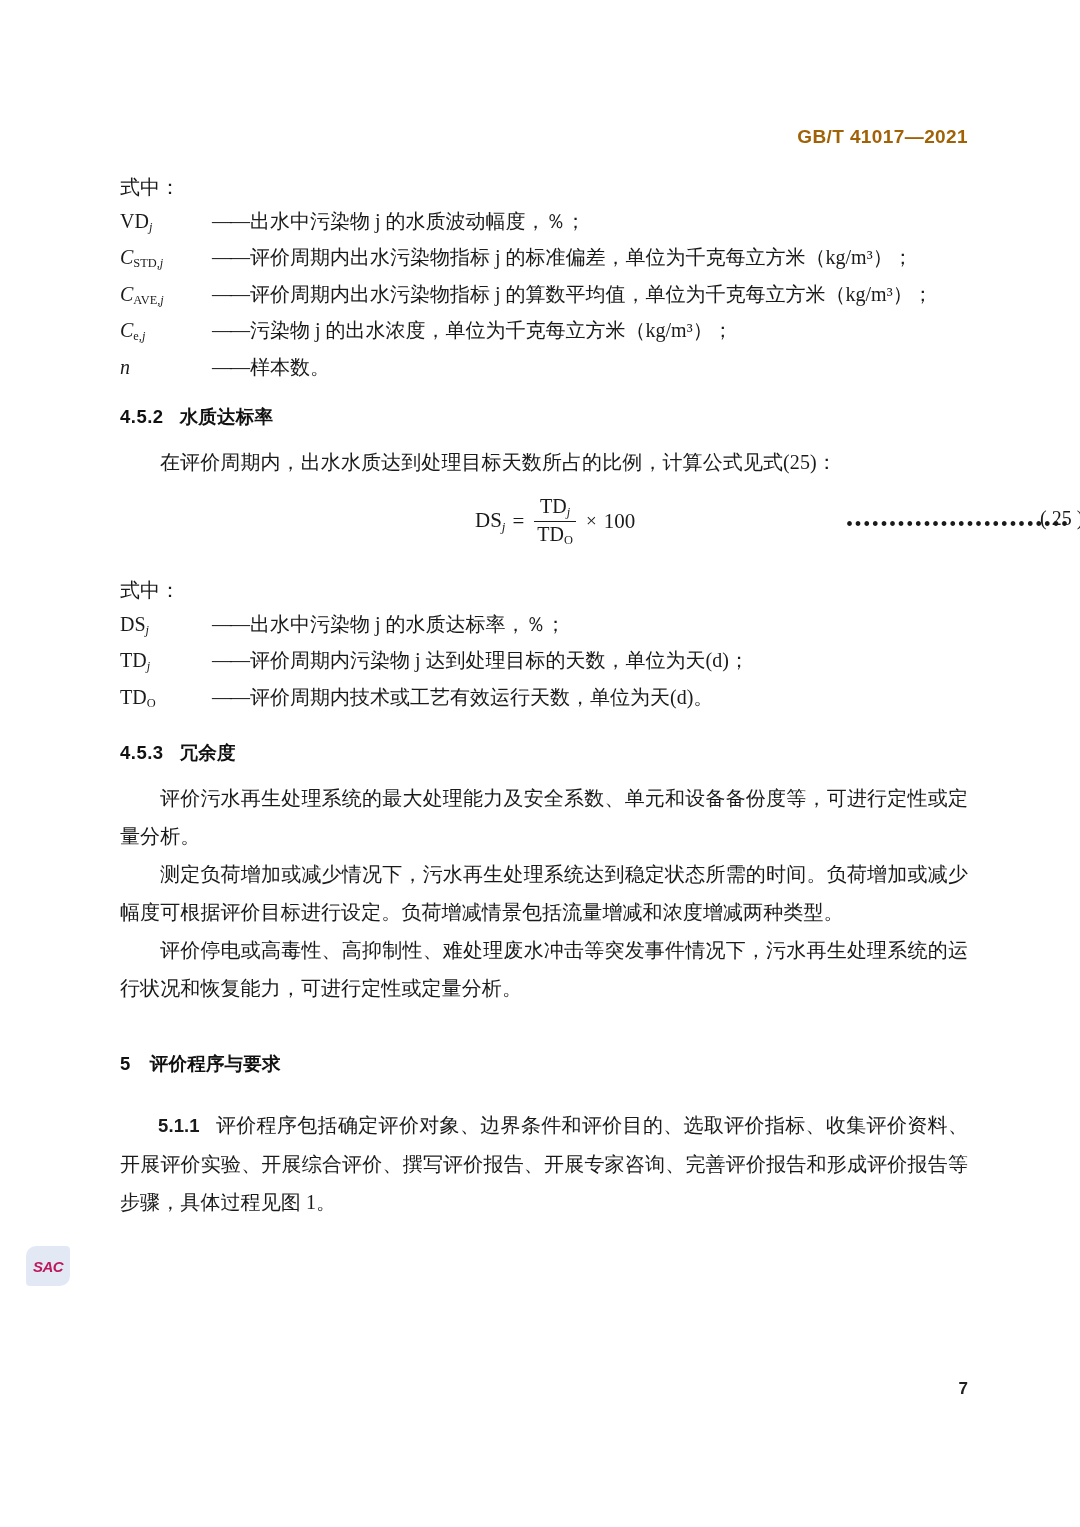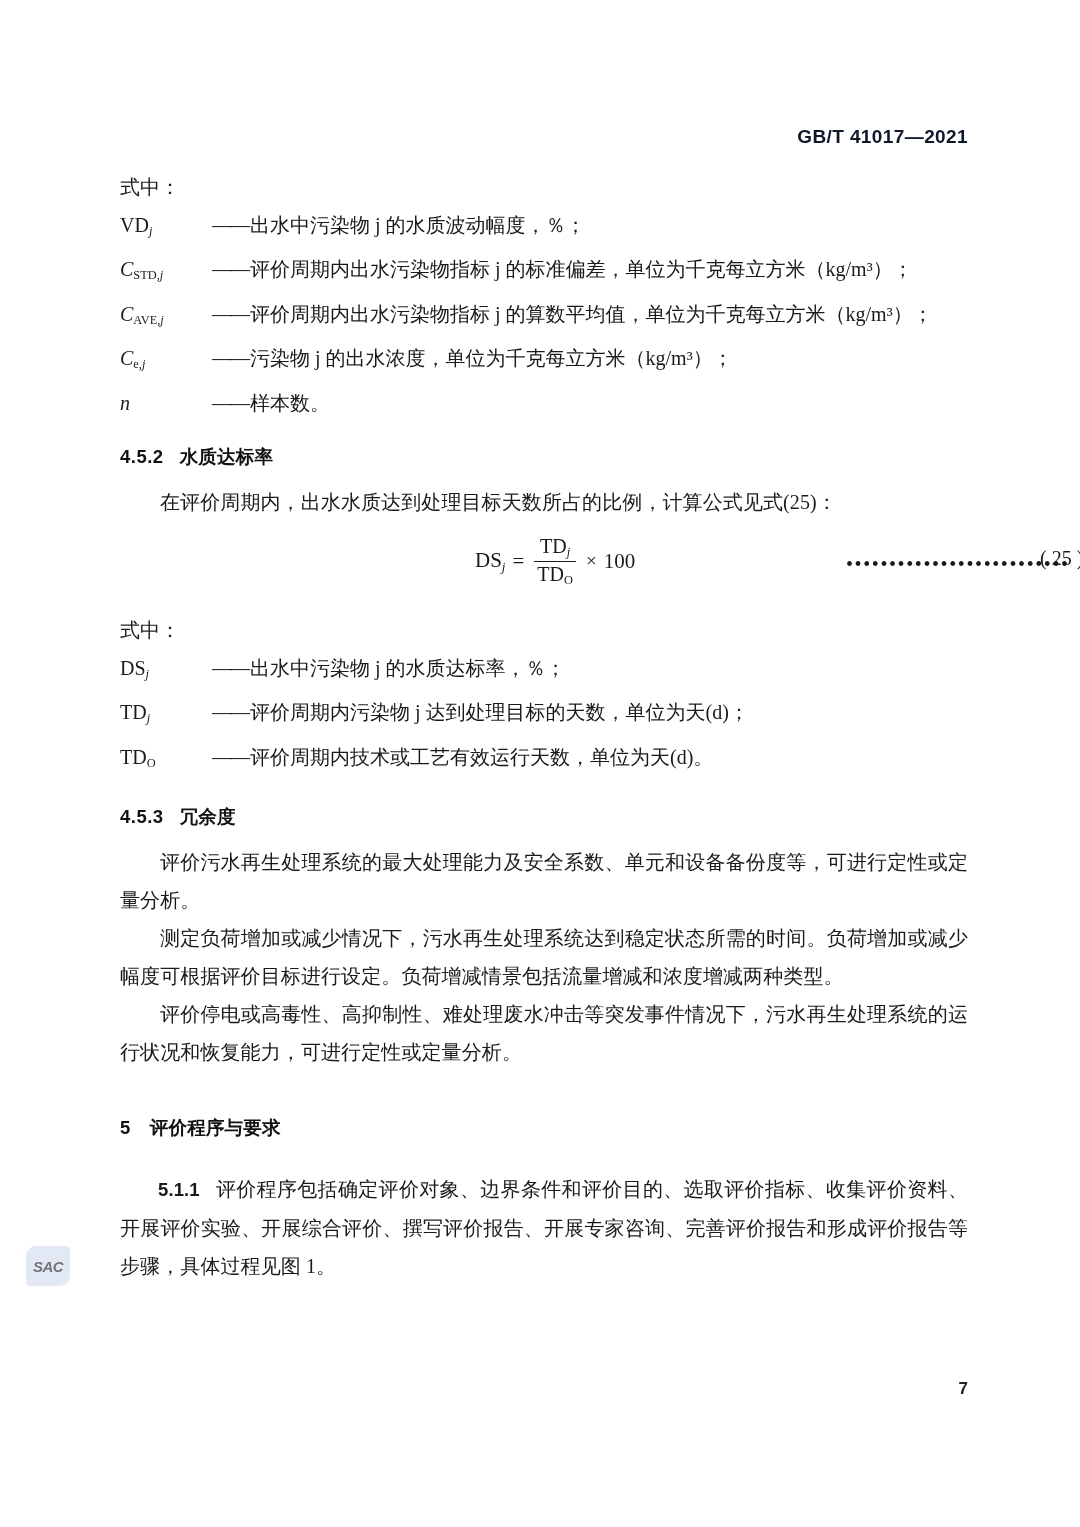--- a/index.html
+++ b/index.html
@@ -18,21 +18,21 @@
   }
   
   .page-header {
     position: absolute;
     top: 126px;
     right: 112px;
     font-family: "Liberation Sans", "DejaVu Sans", sans-serif;
     font-weight: bold;
     font-size: 19px;
     letter-spacing: 0.4px;
-    color: #0f172a;
+    color: #a16207;
     white-space: nowrap;
   }
   
   .content {
     position: absolute;
     left: 120px;
     top: 168px;
     width: 848px;
   }
   
@@ -70,21 +70,21 @@
   
   .where {
     margin: 0;
     font-size: 20px;
     line-height: 38px;
   }
   .where .lead { display: block; }
   .defrow {
     display: flex;
     align-items: baseline;
-    line-height: 38px;
+    line-height: 30px;
   }
   .defrow .sym {
     flex: 0 0 auto;
     min-width: 92px;
     font-family: "Liberation Serif", "DejaVu Serif", serif;
     font-style: normal;
     white-space: nowrap;
   }
   .defrow .dash {
     flex: 0 0 auto;
@@ -159,21 +159,21 @@
     height: 40px;
     background: #e2e9f5;
     border-radius: 10px 4px 10px 4px;
     display: flex;
     align-items: center;
     justify-content: center;
     font-family: "Liberation Sans", "DejaVu Sans", sans-serif;
     font-weight: bold;
     font-style: italic;
     font-size: 15px;
-    color: #737373;
+    color: #be185d;
     letter-spacing: -0.5px;
   }
   
   .page-number {
     position: absolute;
     right: 112px;
     top: 1379px;
     font-family: "Liberation Sans", "DejaVu Sans", sans-serif;
     font-size: 17px;
     font-weight: bold;

